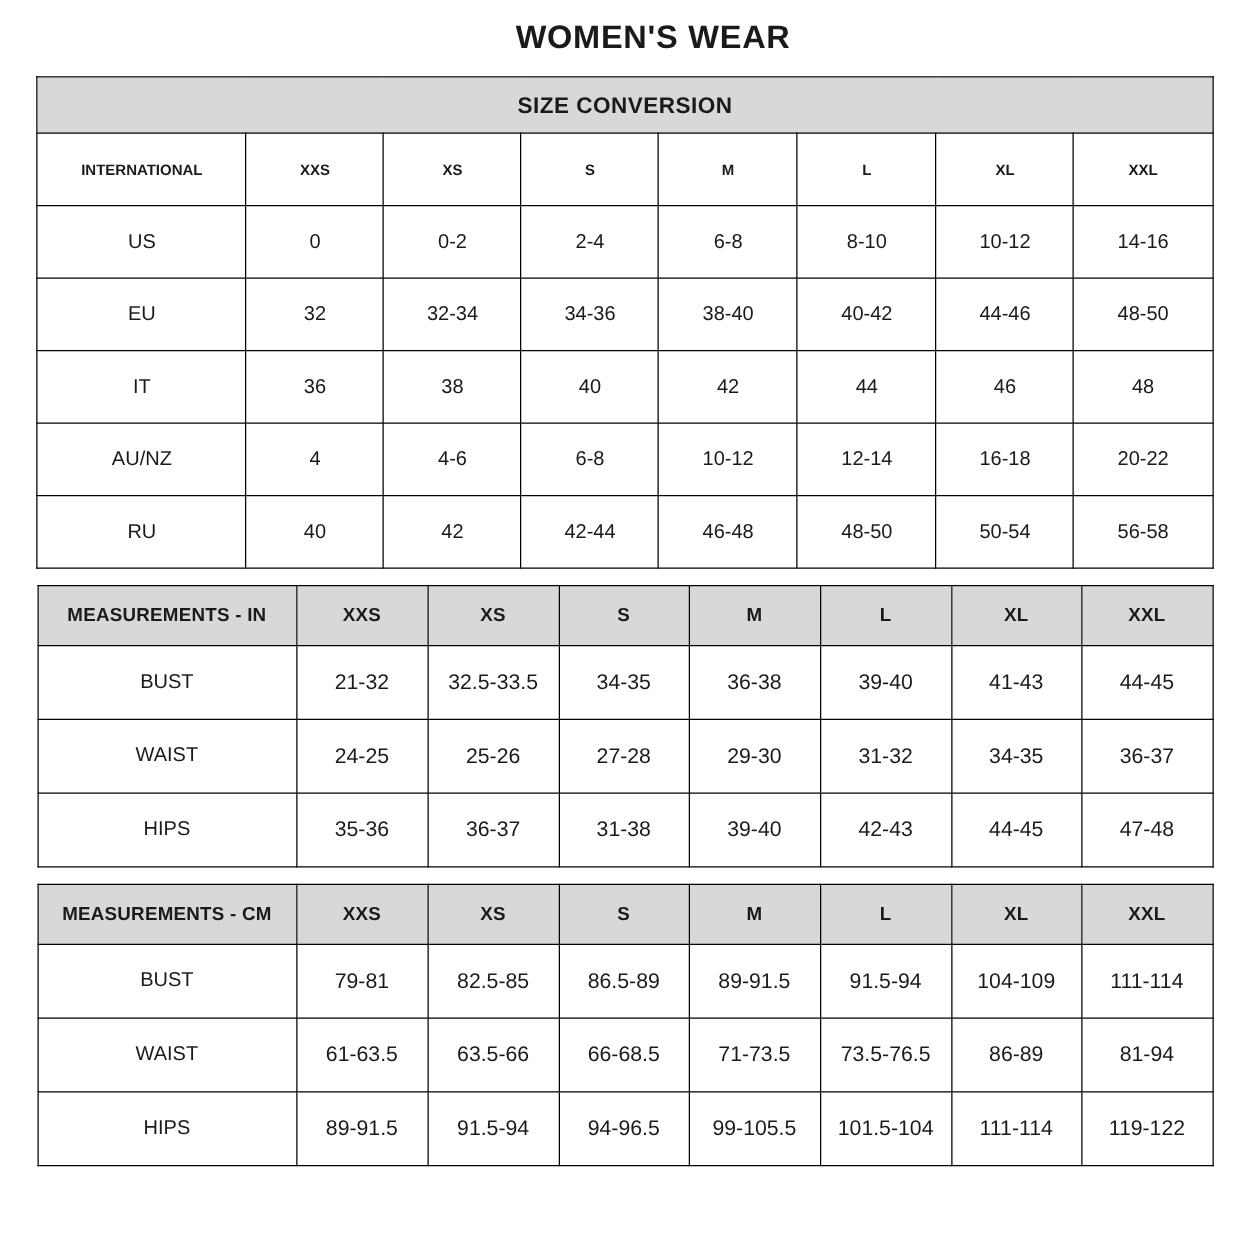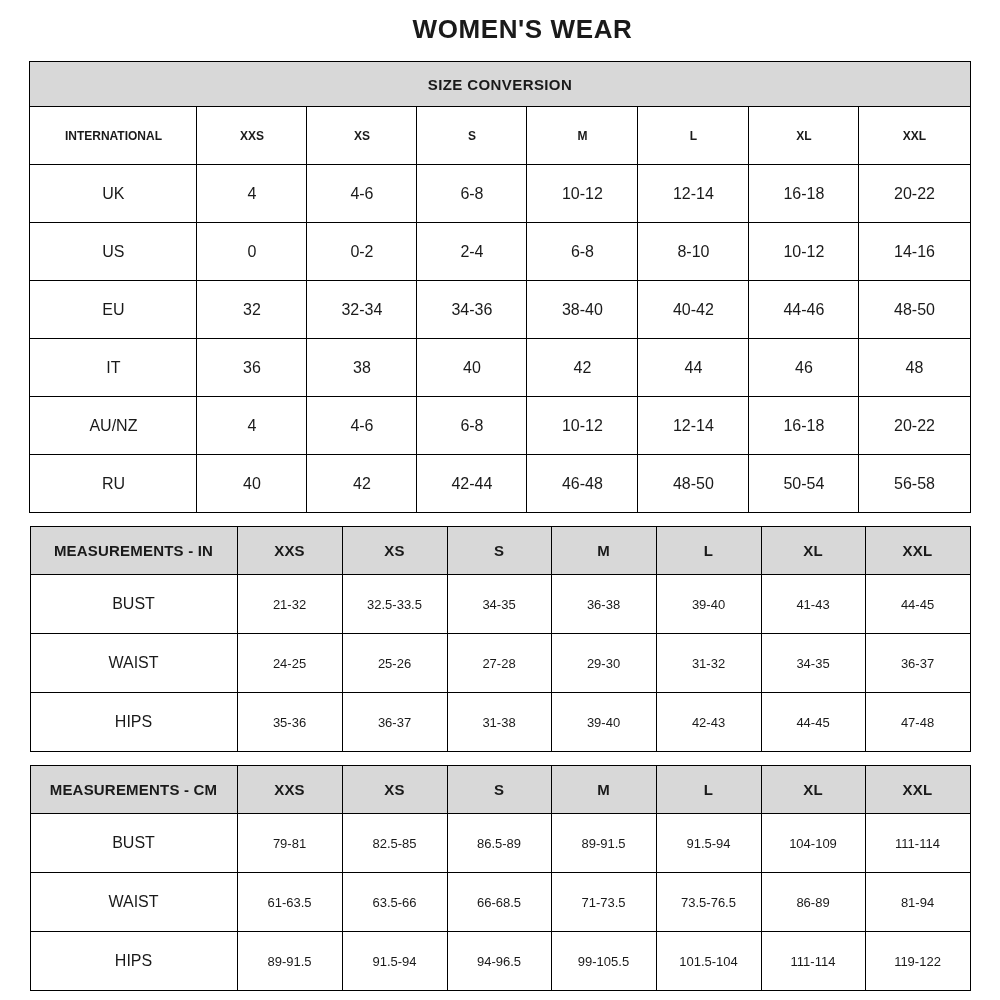--- a/index.html
+++ b/index.html
@@ -36,21 +36,21 @@
     border: 1.6px solid #000000;
     text-align: center;
     vertical-align: middle;
     padding: 0 2px;
     overflow: hidden;
   }
   
   .t1 .span-header {
     background: #d8d8d8;
     height: 44px;
-    font-size: 15px;
+    font-size: 18px;
     font-weight: bold;
     letter-spacing: 0.4px;
   }
   .t1 .col-header-row th {
     height: 57px;
     font-size: 12px;
     font-weight: bold;
   }
   .t1 tbody td {
     height: 57px;
@@ -67,21 +67,21 @@
     margin-top: 24px;
   }
   .tm tbody td {
     height: 58px;
   }
   .tm tbody td.row-label {
     font-size: 16px;
     font-weight: normal;
   }
   .tm tbody td.value-cell {
-    font-size: 13px;
+    font-size: 17px;
     font-weight: normal;
   }
 </style>
 </head>
 <body>
 
 <div class="page">
 
   <h1 class="page-title">WOMEN'S WEAR</h1>
 
@@ -106,30 +106,20 @@
         <th>XS</th>
         <th>S</th>
         <th>M</th>
         <th>L</th>
         <th>XL</th>
         <th>XXL</th>
       </tr>
     </thead>
     <tbody>
         <tr>
-          <td class="row-label">UK</td>
-          <td class="value-cell">4</td>
-          <td class="value-cell">4-6</td>
-          <td class="value-cell">6-8</td>
-          <td class="value-cell">10-12</td>
-          <td class="value-cell">12-14</td>
-          <td class="value-cell">16-18</td>
-          <td class="value-cell">20-22</td>
-        </tr>
-        <tr>
           <td class="row-label">US</td>
           <td class="value-cell">0</td>
           <td class="value-cell">0-2</td>
           <td class="value-cell">2-4</td>
           <td class="value-cell">6-8</td>
           <td class="value-cell">8-10</td>
           <td class="value-cell">10-12</td>
           <td class="value-cell">14-16</td>
         </tr>
         <tr>

